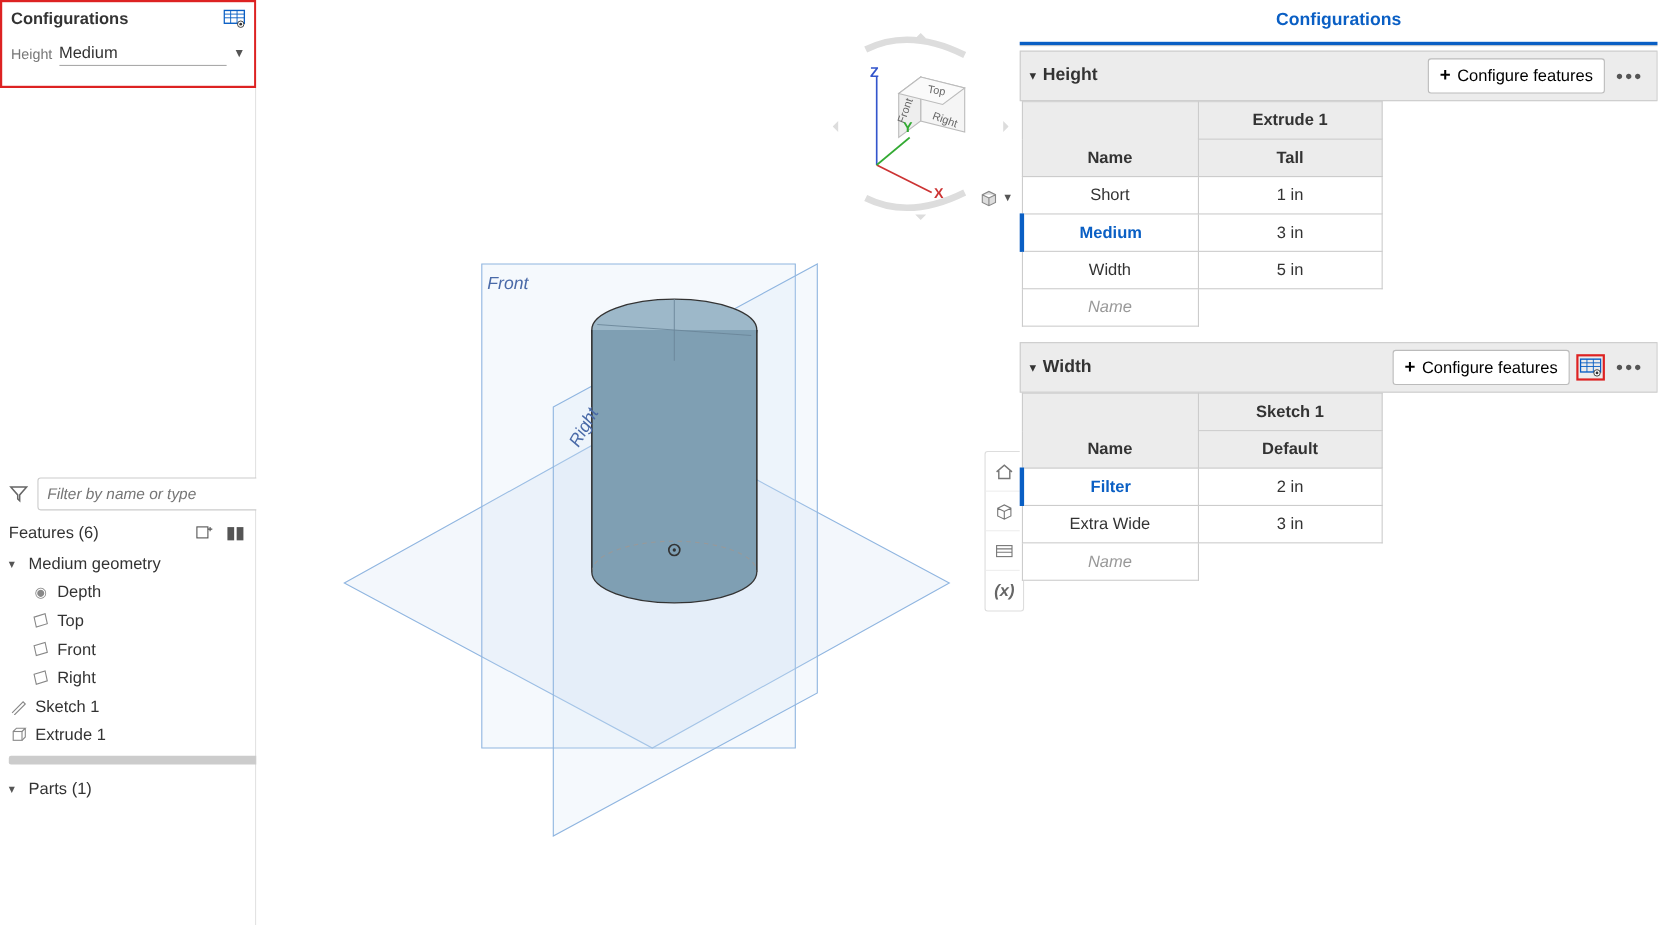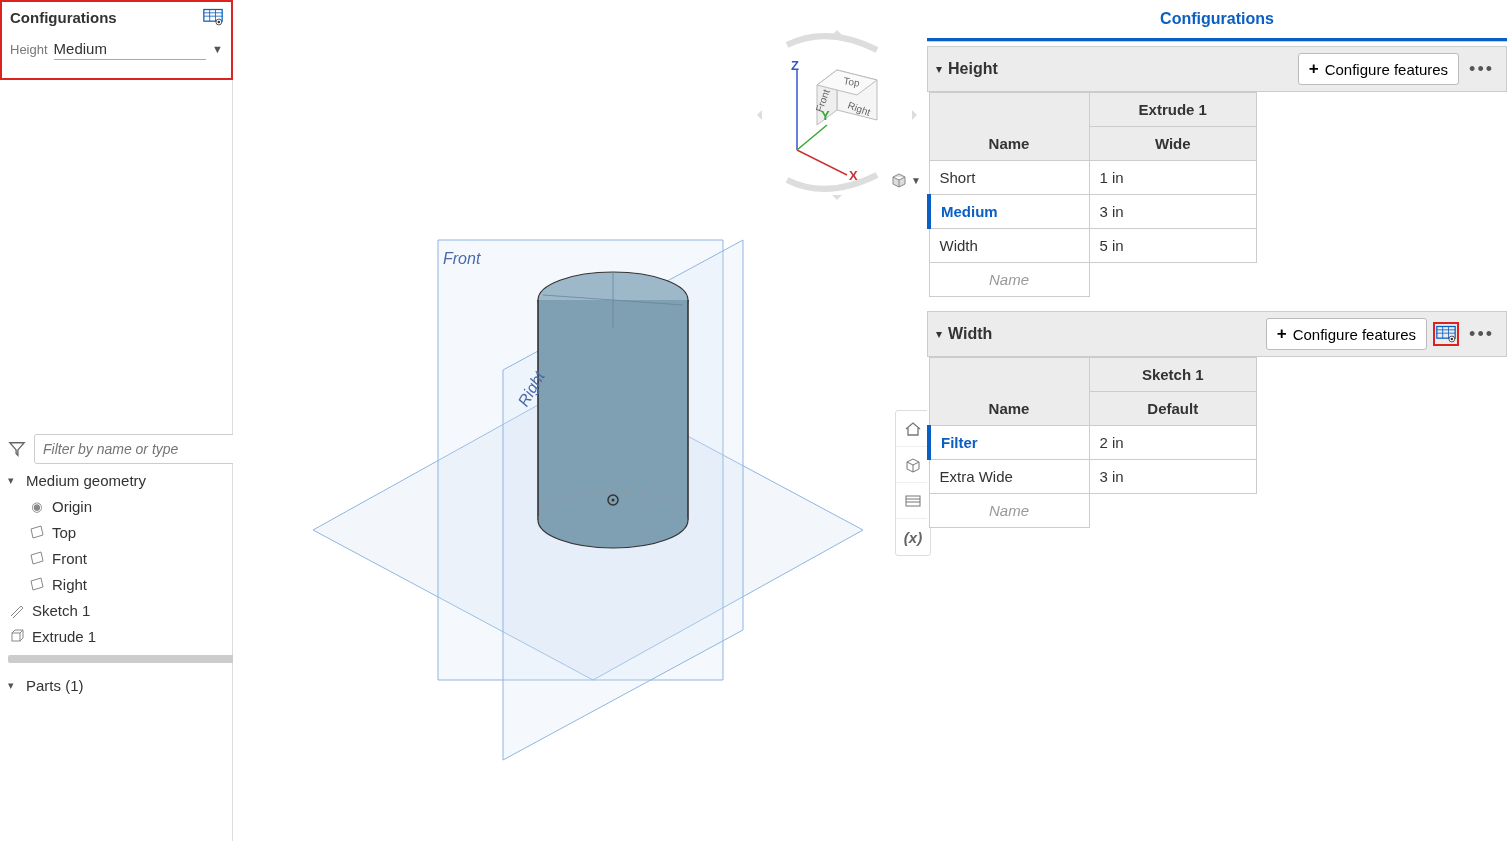--- a/index.html
+++ b/index.html
@@ -55,21 +55,21 @@
 .section-hdr { display:flex; align-items:center; background:#ececec; border:1px solid #ccc; padding:6px 8px; gap:6px;}
 .section-hdr .title{ font-weight:700; font-size:16px;}
 .section-hdr .spacer{flex:1;}
 .cfg-feat-btn{ background:#fff; border:1px solid #bbb; border-radius:3px; padding:5px 10px; font-size:15px; display:flex; align-items:center; gap:6px;}
 .more-btn{ font-size:18px; letter-spacing:2px; color:#555; padding:0 4px;}
 .htable-icon-boxed{ border:2px solid #d22; padding:1px; }
 
 .cfg-table { width:calc(100% - 250px); border-collapse:collapse; margin-left:0;}
 .cfg-table.height-tbl{ width:330px;}
 .cfg-table.width-tbl{ width:330px;}
-.cfg-table th, .cfg-table td { border:1px solid #ccc; padding:8px 10px; font-size:15px; text-align:left;}
+.cfg-table th, .cfg-table td { border:1px solid #ccc; padding:8px 10px; font-size:15px; text-align:center;}
 .cfg-table th { background:#ececec; font-weight:700; text-align:center;}
 .cfg-table .name-col{ width:160px;}
 .cfg-table tr.selected td:first-child{ border-left:4px solid #0a5fc4; color:#0a5fc4; font-weight:600;}
 .cfg-table td.placeholder{ color:#999; font-style:italic; text-align:center;}
 
 svg { display:block; }
 </style>
 </head>
 <body>
 
@@ -100,29 +100,48 @@
 
   <div class="feature-area">
     <div class="filter-row">
       <span>
         <svg class="filter-icon" viewBox="0 0 20 20">
             <path d="M2 3 L18 3 L11 11 L11 17 L9 15 L9 11 Z" fill="none" stroke="#666" stroke-width="1.5"></path>
           </svg>
       </span>
       <input class="filter-input" placeholder="Filter by name or type" style="">
     </div>
+    <div class="features-hdr">
+      <span style="font-weight:400;">Features (6)</span>
+      <span class="spacer"></span>
+      <span class="feat-btn">
+          <svg width="18" height="18" viewBox="0 0 18 18">
+            <rect x="2" y="4" width="10" height="10" fill="none" stroke="#555"></rect>
+            <line x1="12" y1="6" x2="16" y2="6" stroke="#555"></line>
+            <line x1="14" y1="4" x2="14" y2="8" stroke="#555"></line>
+          </svg>
+        </span>
+      <span class="feat-btn" style="font-weight:700;">▮▮</span>
+      <span class="feat-btn">
+          <svg width="18" height="18" viewBox="0 0 18 18">
+            <circle cx="9" cy="10" r="6" fill="none" stroke="#555" stroke-width="1.5"></circle>
+            <line x1="9" y1="10" x2="9" y2="6" stroke="#555"></line>
+            <line x1="7" y1="2" x2="11" y2="2" stroke="#555" stroke-width="1.5"></line>
+          </svg>
+        </span>
+    </div>
     <div class="tree">
       <div class="tree-row">
         <span class="chev">▾</span>
         <span>Medium geometry</span>
       </div>
       <div class="tree-sub">
         <div class="tree-row">
             <span class="tree-icon">◉</span>
-            <span>Origin</span>
+            <span>Depth</span>
           </div>
         <div class="tree-row">
             <span class="tree-icon">
               <svg width="16" height="16" viewBox="0 0 16 16">
                 <path d="M2 5 L12 2 L14 11 L4 14 Z" fill="none" stroke="#888"></path>
               </svg>
             </span>
             <span>Top</span>
           </div>
         <div class="tree-row">
@@ -276,21 +295,21 @@
       </button>
       <span class="more-btn">•••</span>
     </div>
     <table class="cfg-table height-tbl">
       <tbody>
           <tr>
         <th rowspan="2" class="name-col" style="vertical-align:bottom;">Name</th>
         <th>Extrude 1</th>
       </tr>
       <tr>
-            <th>Wide</th>
+            <th>Tall</th>
           </tr>
       <tr>
             <td>Short</td>
             <td>1 in</td>
           </tr>
       <tr class="selected">
             <td>Medium</td>
             <td>3 in</td>
           </tr>
       <tr>

